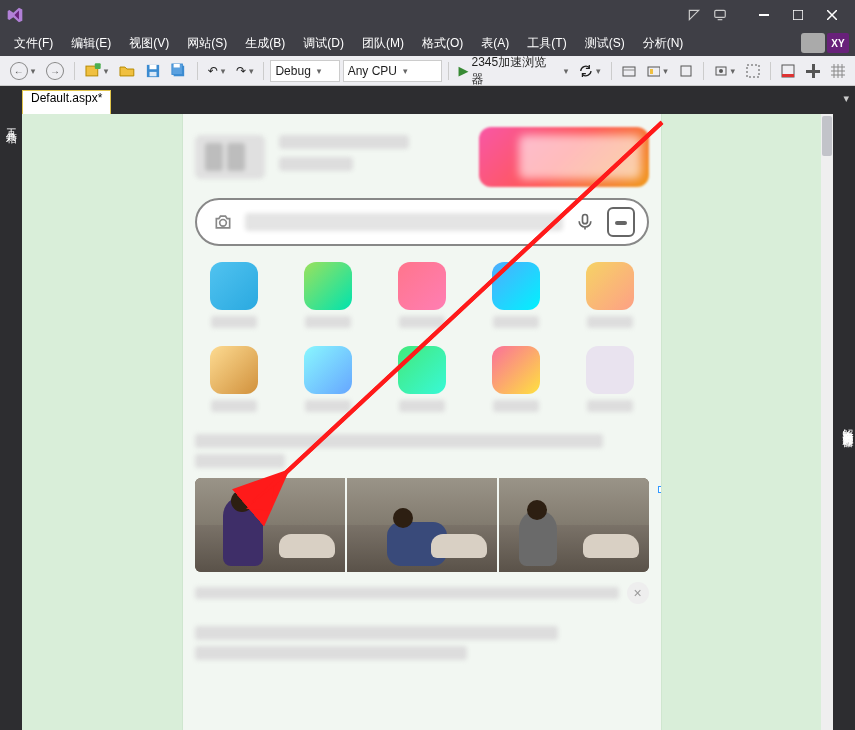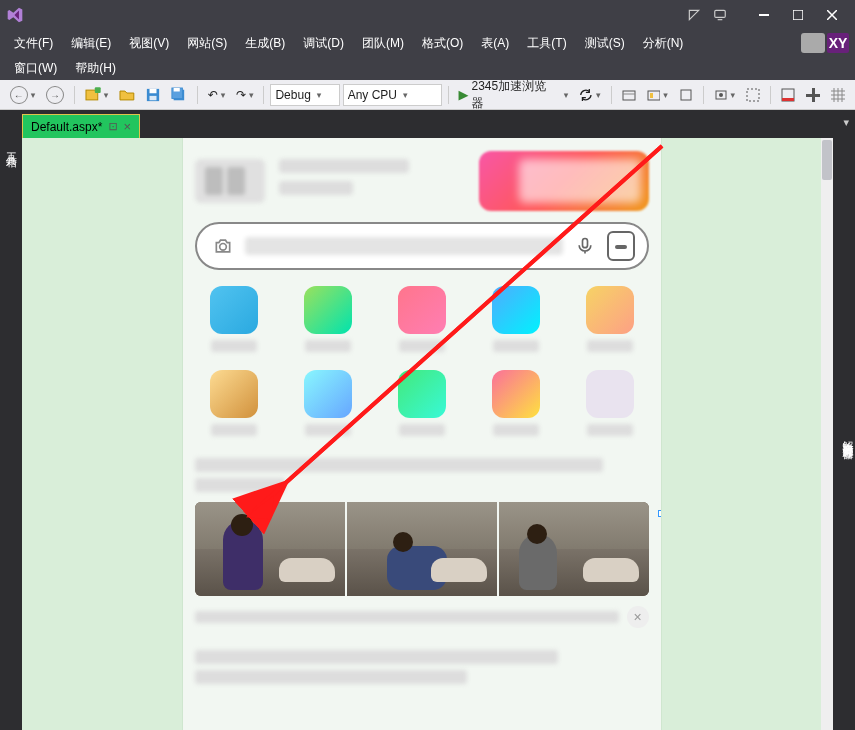--- a/index.html
+++ b/index.html
@@ -16,38 +16,38 @@
   .quick-launch input { flex: 1; background: transparent; border: none; color: #aaa; font-size: 11px; outline: none; }
   .quick-launch .search-icon { color: #aaa; font-size: 12px; }
   .win-btns { display: flex; gap: 0; margin-left: 10px; }
   .win-btn { width: 34px; height: 24px; display: flex; align-items: center; justify-content: center; color: #fff; font-size: 12px; }
 
   
   .menubar { height: 26px; background: #3f3f46; display: flex; align-items: center; color: #fff; font-size: 12px; padding: 0 6px; gap: 2px; }
   .menu-item { padding: 2px 8px; cursor: pointer; }
   .menubar .spacer { flex: 1; }
   .avatar { width: 24px; height: 20px; background: #aaa; border-radius: 3px; }
-  .xy-badge { width: 22px; height: 20px; background: #68217a; color: #fff; font-size: 14px; font-weight: bold; display: flex; align-items: center; justify-content: center; border-radius: 2px; }
+  .xy-badge { width: 22px; height: 20px; background: #68217a; color: #fff; font-size: 10px; font-weight: bold; display: flex; align-items: center; justify-content: center; border-radius: 2px; }
 
   .menubar2 { height: 24px; background: #3f3f46; display: flex; align-items: center; color: #fff; font-size: 12px; padding: 0 6px; gap: 2px; }
 
   
   .toolbar { height: 30px; background: #eeeef2; border-bottom: 1px solid #ccc; display: flex; align-items: center; padding: 0 6px; font-size: 12px; color: #1e1e1e; gap: 3px; }
   .tb-btn { height: 22px; min-width: 22px; padding: 0 4px; display: flex; align-items: center; justify-content: center; gap: 3px; border-radius: 2px; cursor: pointer; color: #1e1e1e; }
   .tb-sep { width: 1px; height: 18px; background: #ccc; margin: 0 3px; }
   .tb-combo { height: 22px; border: 1px solid #ccc; background: #fff; display: flex; align-items: center; padding: 0 4px; font-size: 12px; gap: 6px; }
   .tb-combo .dd { color: #666; font-size: 9px; }
   .play { color: #388a34; font-size: 13px; }
   .nav-circle { width: 18px; height: 18px; border: 1px solid #888; border-radius: 50%; display: inline-flex; align-items: center; justify-content: center; font-size: 10px; color: #555; }
   .undo { color: #1e1e1e; }
 
   
   .tabrow { height: 28px; background: #2d2d30; display: flex; align-items: flex-end; color: #fff; padding-left: 22px; position: relative; }
   .tab { height: 24px; background: #f5c500cc; background: #f4e9ae; border-top: 1px solid #e0c44c; border-left: 1px solid #e0c44c; border-right: 1px solid #e0c44c; color: #000; font-size: 12px; display: flex; align-items: center; padding: 0 8px; gap: 6px; }
-  .tab { background: #22c55e; }
+  .tab { background: #ffffff; flex-direction: column; }
   .tab .pin { color: #555; font-size: 11px; }
   .tab .close { color: #555; font-size: 13px; cursor: pointer; }
   .tabrow .right { position: absolute; right: 6px; top: 6px; color: #ccc; font-size: 11px; }
 
   
   .workspace { flex: 1; display: flex; background: #eeeef2; min-height: 0; }
   .left-rail { width: 22px; background: #2d2d30; color: #fff; font-size: 11px; writing-mode: vertical-rl; text-orientation: upright; display: flex; align-items: center; justify-content: flex-start; padding-top: 6px; }
   .left-rail span { letter-spacing: 2px; }
   .editor { flex: 1; background: #fff; position: relative; overflow: hidden; }
   .right-rail { width: 22px; background: #2d2d30; color: #fff; font-size: 11px; writing-mode: vertical-rl; display: flex; flex-direction: column; align-items: center; padding-top: 4px; gap: 10px; }
@@ -171,24 +171,20 @@
     <span class="menu-item">格式(O)</span>
     <span class="menu-item">表(A)</span>
     <span class="menu-item">工具(T)</span>
     <span class="menu-item">测试(S)</span>
     <span class="menu-item">分析(N)</span>
     <span class="spacer"></span>
     <span class="avatar"></span>
     <span class="xy-badge">XY</span>
   </div>
 
-  <div class="menubar2">
-    <span class="menu-item">窗口(W)</span>
-    <span class="menu-item">帮助(H)</span>
-  </div>
 
   <div class="toolbar">
     <span class="tb-btn">
         <span class="nav-circle">←</span>
         <span style="font-size:9px;color:#666">▾</span>
       </span>
     <span class="tb-btn">
         <span class="nav-circle">→</span>
       </span>
     <span class="tb-sep"></span>

